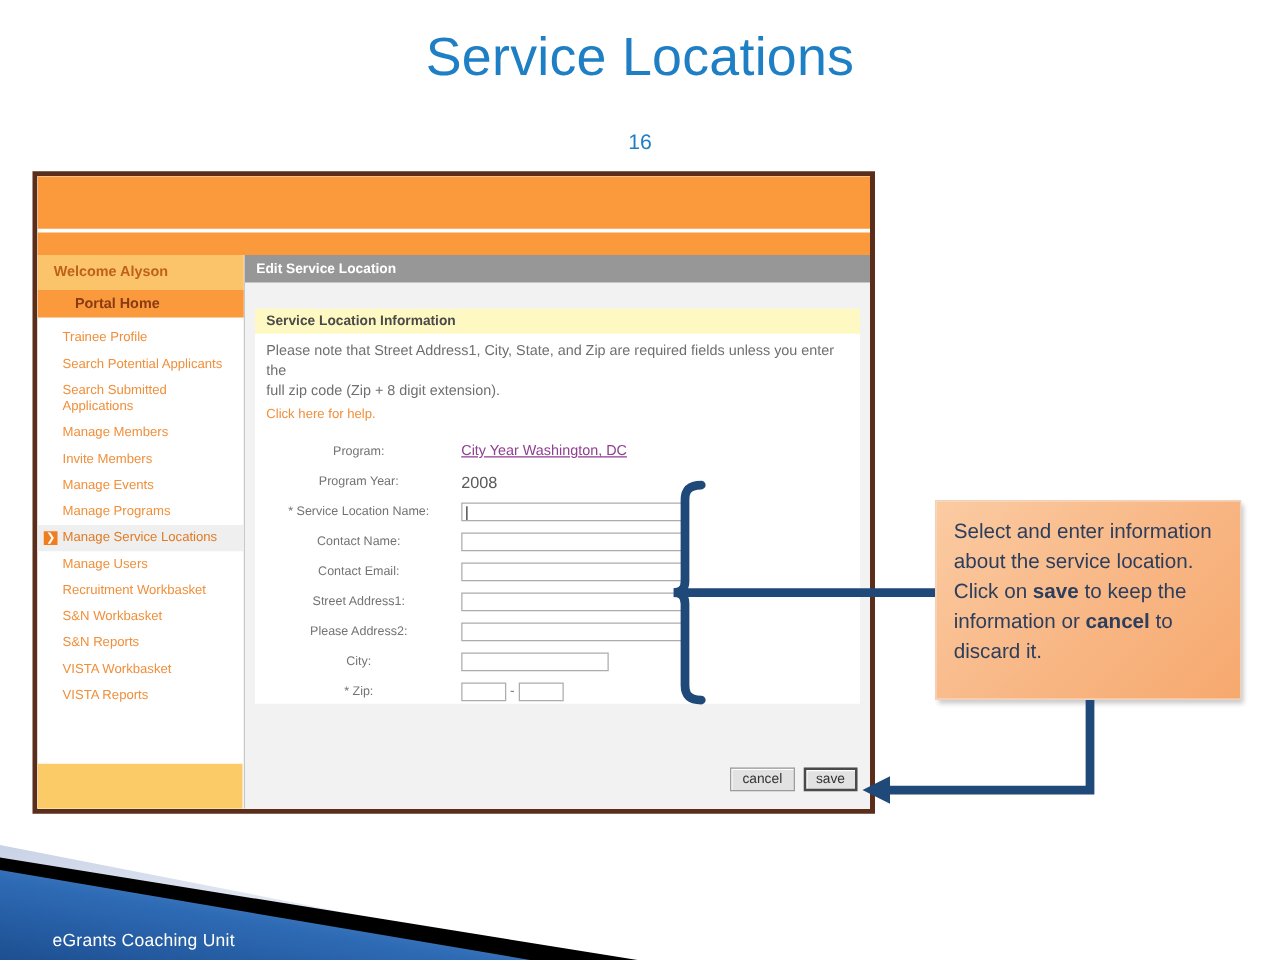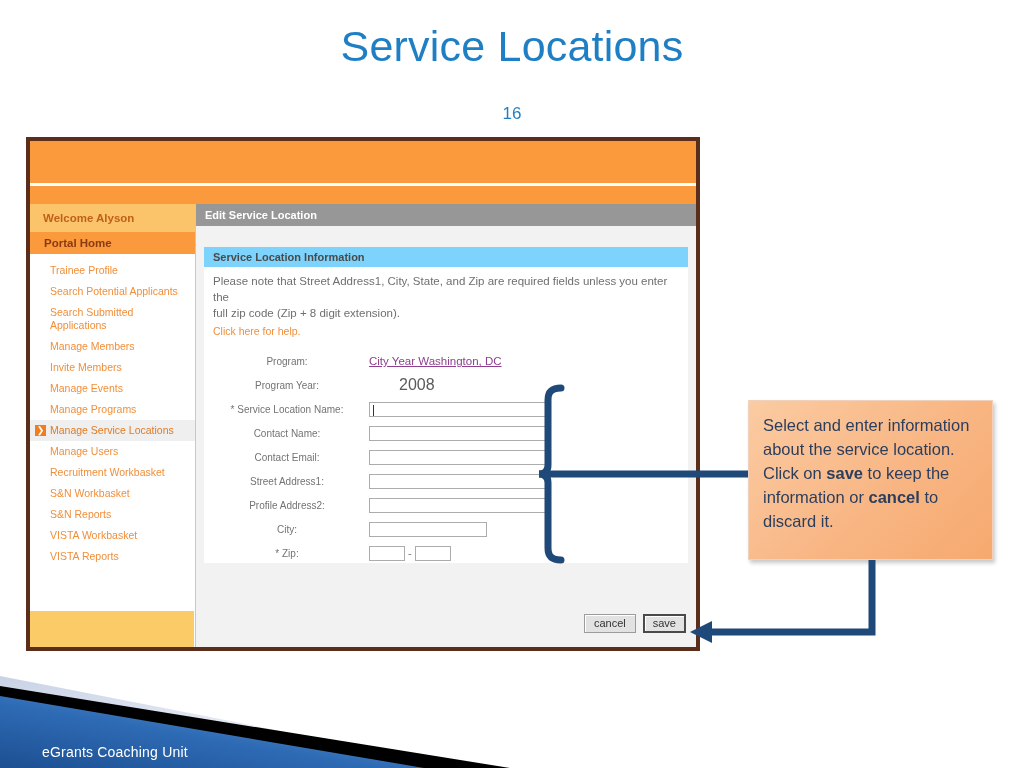--- a/index.html
+++ b/index.html
@@ -46,21 +46,21 @@
     position:absolute;left:0;top:63px;width:165px;bottom:0;background:#ffffff;
     border-right:1px solid #C8C8C8;
   }
   #welcome-band{
     height:28px;background:#FBC46B;display:flex;align-items:center;
     padding-left:13px;box-sizing:border-box;
   }
   #welcome-band span{font-size:11.5px;font-weight:bold;color:#C0601A;}
   #portal-home{
     height:22px;background:#FB9A3C;display:flex;align-items:center;
-    padding-left:14px;box-sizing:border-box;text-align:center;
+    padding-left:30px;box-sizing:border-box;text-align:center;
   }
   #portal-home span{font-size:11.5px;font-weight:bold;color:#8A3A12;}
   #nav-list{padding:6px 0 0 0;}
   .nav-item{
     position:relative;padding:4px 6px 4px 20px;font-size:10.5px;color:#F08F3A;
     line-height:13px;cursor:pointer;
   }
   .nav-item.active{background:#EFEFEF;color:#E07B24;}
   .nav-item.active .arrow{
     position:absolute;left:5px;top:5px;width:11px;height:11px;background:#F07D1E;
@@ -77,41 +77,41 @@
   }
   #page-header{
     height:22px;background:#979797;display:flex;align-items:center;
     padding-left:9px;box-sizing:border-box;
   }
   #page-header span{color:#ffffff;font-size:11px;font-weight:bold;}
   #section-card{
     margin:21px 8px 0 8px;background:#ffffff;
   }
   #section-header{
-    height:20px;background:#7dd3fc;display:flex;align-items:center;
+    height:20px;background:#fef9c3;display:flex;align-items:center;
     padding-left:9px;box-sizing:border-box;
   }
   #section-header span{font-size:11px;font-weight:bold;color:#4A4A4A;}
   #section-note{padding:6px 10px 0 9px;}
   #section-note p{
     margin:0;font-size:11.5px;color:#6F6F6F;line-height:16px;
   }
   #help-link{
     display:inline-block;margin-top:3px;font-size:10.5px;color:#F08F3A;
     cursor:pointer;
   }
 
   
   #form{margin-top:12px;padding-left:9px;}
   .frow{display:flex;align-items:center;margin-bottom:4px;height:20px;}
   .flabel{
     width:148px;text-align:center;padding-right:8px;font-size:10px;color:#737373;
     white-space:nowrap;
   }
-  .fvalue{font-size:16px;color:#5A5A5A;margin-left:30px;}
+  .fvalue{font-size:13px;color:#5A5A5A;}
   .flink{
     font-size:11.5px;color:#8F3F8F;text-decoration:underline;cursor:pointer;
   }
   .tinput{
     height:15px;border:1px solid #ACACAC;background:#fff;box-sizing:border-box;
   }
   .tinput.caret{position:relative;}
   .tinput.caret::after{
     content:"";position:absolute;left:3px;top:2px;width:1px;height:11px;background:#333;
   }
@@ -245,21 +245,21 @@
             <div class="flabel">Contact Email:</div>
             <div class="tinput" style="width:180px"></div>
           </div>
 
           <div class="frow">
             <div class="flabel">Street Address1:</div>
             <div class="tinput" style="width:180px"></div>
           </div>
 
           <div class="frow">
-            <div class="flabel">Profile Address2:</div>
+            <div class="flabel">Please Address2:</div>
             <div class="tinput" style="width:180px"></div>
           </div>
 
           <div class="frow">
             <div class="flabel">City:</div>
             <div class="tinput" style="width:118px"></div>
           </div>
 
 
           <div class="frow">

